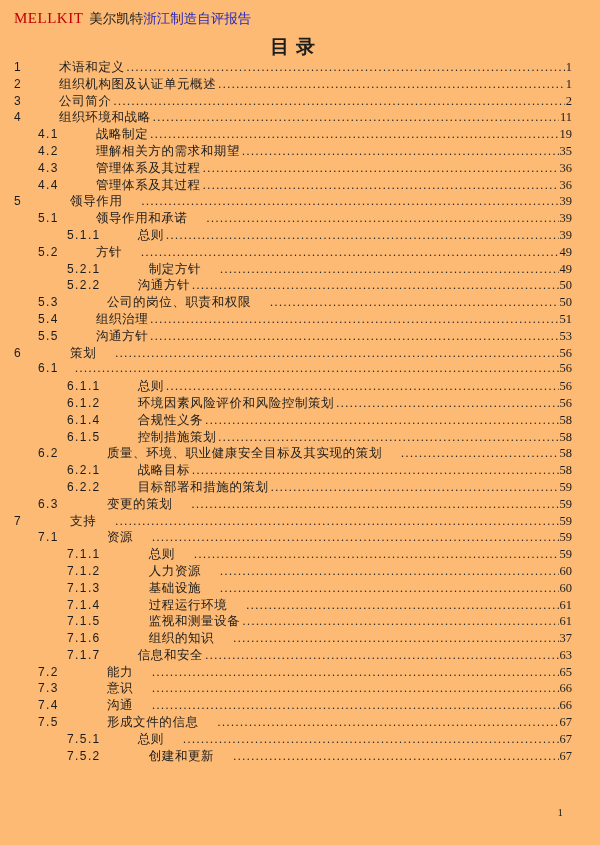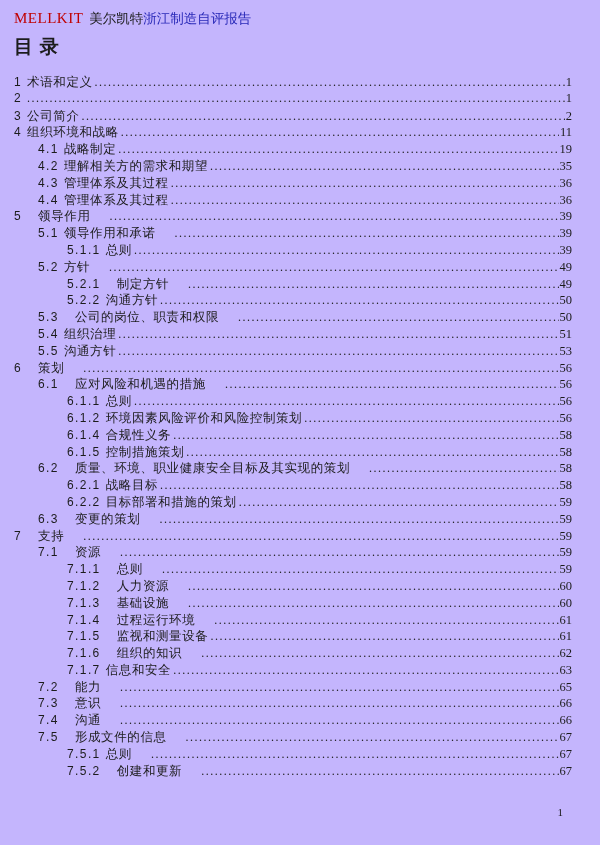--- a/index.html
+++ b/index.html
@@ -1,43 +1,43 @@
 <!DOCTYPE html>
 <html><head>
 <meta charset="utf-8">
 <style>
   html, body { margin: 0; padding: 0; background: #ffffff; }
   .page {
     position: relative;
     width: 600px; height: 845px;
-    background: #c4b5fd;
+    background: #fdba74;
     box-sizing: border-box;
     padding: 9px 28px 0 14px;
     overflow: hidden;
     font-family: "Liberation Serif", "DejaVu Serif", serif;
     color: #1c1c1c;
   }
   .doc-header {
     font-size: 14px;
     line-height: 18px;
     white-space: nowrap;
   }
   .brand {
     font-family: "Liberation Serif", "DejaVu Serif", serif;
     letter-spacing: 0.5px;
     font-size: 15px;
   }
   .brand-cn { margin-left: 6px; font-size: 13.5px; }
   .doc-title-hdr { font-size: 13.5px; }
   .toc-title {
-    text-align: left;
+    text-align: center;
     font-size: 19px;
     font-weight: bold;
     line-height: 24px;
-    margin: 7px 0 15px 0;
+    margin: 7px 0 0 0;
     letter-spacing: 1px;
   }
   .toc-list { }
   .toc-row {
     display: flex;
     align-items: baseline;
     height: 16.8px;
     font-size: 12.5px;
     white-space: nowrap;
     overflow: hidden;
@@ -50,20 +50,21 @@
     font-size: 12px;
     letter-spacing: 1.4px;
     margin-right: 5px;
     flex: 0 0 auto;
   }
   .num-gap .toc-num { margin-right: 16px; }
   .toc-title-text {
     letter-spacing: 0.6px;
     margin-right: 2px;
     flex: 0 0 auto;
+    margin-left: 32px;
   }
   .dots-gap .toc-title-text { margin-right: 19px; }
   .leader {
     flex: 1 1 auto;
     overflow: hidden;
     min-width: 8px;
   }
   .leader::after {
     content: "...........................................................................................................................................................................................................................";
     font-size: 12px;
@@ -98,20 +99,21 @@
   <div class="toc-list">
   <div class="toc-row lvl1">
     <span class="toc-num">1</span>
     <span class="toc-title-text">术语和定义</span>
     <span class="leader"></span>
     <span class="toc-page">1</span>
   </div>
 
   <div class="toc-row lvl1">
     <span class="toc-num">2</span>
+    <span class="toc-title-text">组织机构图及认证单元概述</span>
     <span class="leader"></span>
     <span class="toc-page">1</span>
   </div>
 
   <div class="toc-row lvl1">
     <span class="toc-num">3</span>
     <span class="toc-title-text">公司简介</span>
     <span class="leader"></span>
     <span class="toc-page">2</span>
   </div>
@@ -217,21 +219,20 @@
 
   <div class="toc-row lvl1 num-gap dots-gap">
     <span class="toc-num">6</span>
     <span class="toc-title-text">策划</span>
     <span class="leader"></span>
     <span class="toc-page">56</span>
   </div>
 
   <div class="toc-row lvl2 num-gap dots-gap">
     <span class="toc-num">6.1</span>
-    <span class="toc-title-text">应对风险和机遇的措施</span>
     <span class="leader"></span>
     <span class="toc-page">56</span>
   </div>
 
   <div class="toc-row lvl3">
     <span class="toc-num">6.1.1</span>
     <span class="toc-title-text">总则</span>
     <span class="leader"></span>
     <span class="toc-page">56</span>
   </div>
@@ -332,21 +333,21 @@
     <span class="toc-num">7.1.5</span>
     <span class="toc-title-text">监视和测量设备</span>
     <span class="leader"></span>
     <span class="toc-page">61</span>
   </div>
 
   <div class="toc-row lvl3 num-gap dots-gap">
     <span class="toc-num">7.1.6</span>
     <span class="toc-title-text">组织的知识</span>
     <span class="leader"></span>
-    <span class="toc-page">62</span>
+    <span class="toc-page">37</span>
   </div>
 
   <div class="toc-row lvl3">
     <span class="toc-num">7.1.7</span>
     <span class="toc-title-text">信息和安全</span>
     <span class="leader"></span>
     <span class="toc-page">63</span>
   </div>
 
   <div class="toc-row lvl2 num-gap dots-gap">

